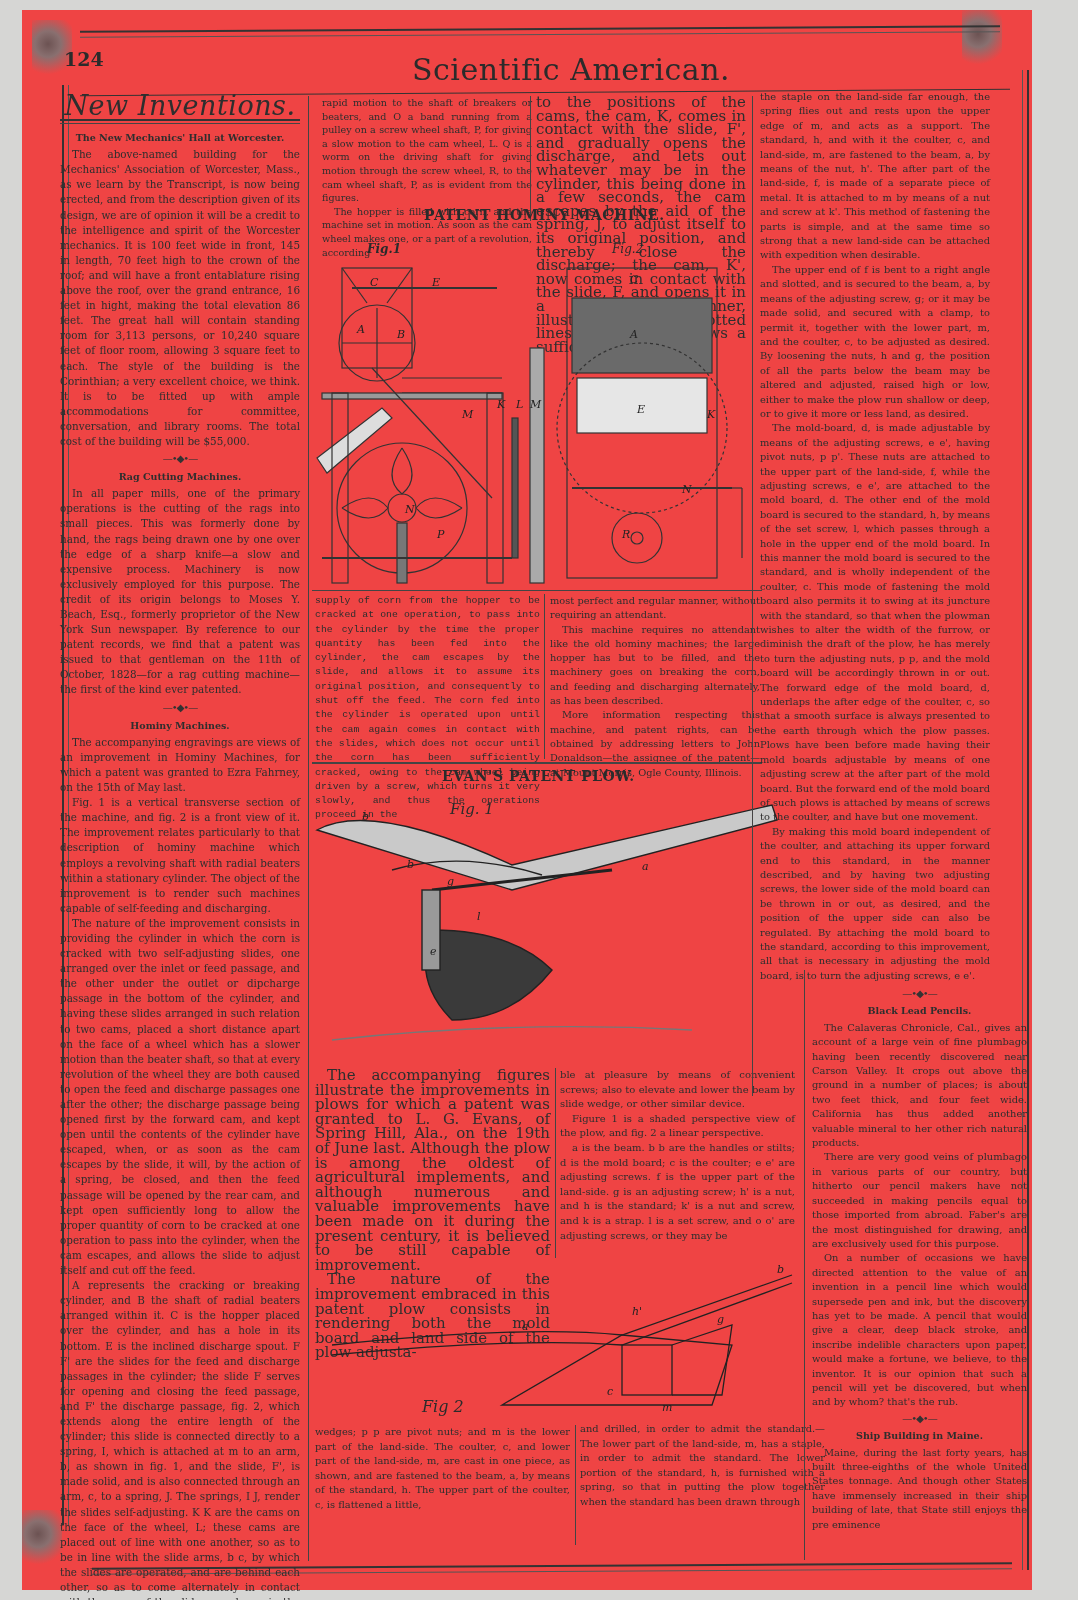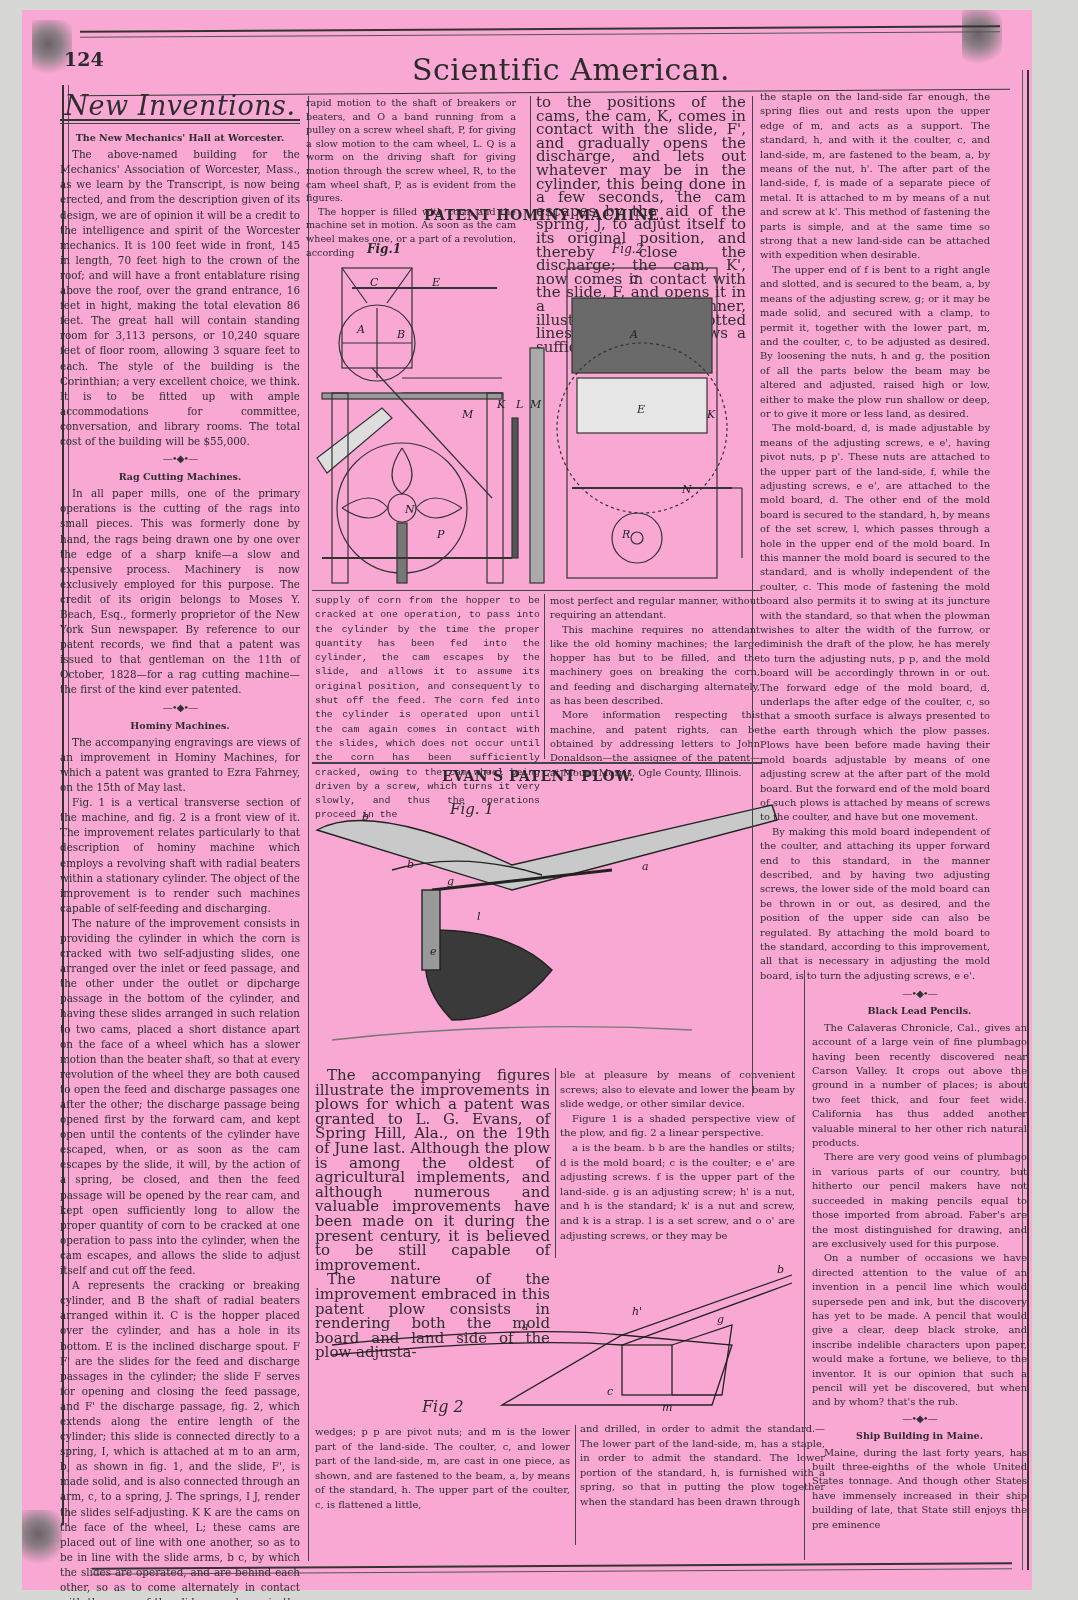--- a/index.html
+++ b/index.html
@@ -1,17 +1,17 @@
 <!DOCTYPE html>
 <html><head>
 <meta charset="utf-8">
 <style>
   html,body{margin:0;padding:0;}
   body{width:1078px;height:1600px;background:#d6d6d4;overflow:hidden;position:relative;font-family:"DejaVu Serif",serif;color:#2b2b2b;}
-  .page{position:absolute;left:22px;top:10px;width:1010px;height:1580px;background:#f9a8d4;}
+  .page{position:absolute;left:22px;top:10px;width:1010px;height:1580px;background:#ef4444;}
   .corner{position:absolute;width:40px;height:60px;background:radial-gradient(circle at 40% 40%,#555 0,#777 30%,transparent 70%);opacity:.85;}
   .rule-top{position:absolute;left:58px;top:18px;width:920px;height:4px;border-top:2px solid #333;border-bottom:1px solid #555;transform:rotate(-0.35deg);}
   .rule-bottom{position:absolute;left:70px;top:1555px;width:920px;height:4px;border-top:2px solid #333;border-bottom:1px solid #555;transform:rotate(-0.35deg);}
   .rule-left{position:absolute;left:40px;top:75px;width:4px;height:1440px;border-left:2px solid #333;border-right:1px solid #555;}
   .rule-right{position:absolute;left:1000px;top:60px;width:4px;height:1500px;border-left:1px solid #555;border-right:2px solid #333;}
   .pagenum{position:absolute;left:42px;top:38px;font-size:19px;font-weight:bold;font-family:"DejaVu Serif",serif;}
   .masthead{position:absolute;left:390px;top:42px;font-family:"DejaVu Serif",serif;font-size:30px;letter-spacing:0.5px;font-weight:normal;}
   .head-rule{position:absolute;left:58px;top:82px;width:930px;border-top:1.5px solid #333;transform:rotate(-0.4deg);}
   .col{position:absolute;font-size:10.4px;line-height:15.1px;text-align:justify;font-family:"DejaVu Serif",serif;color:#2e2e2e;}
   .col p{margin:0;text-indent:12px;}
@@ -54,21 +54,21 @@
     <div class="orn">—•◆•—</div>
     <div class="sechead">Hominy Machines.</div>
     <p>The accompanying engravings are views of an improvement in Hominy Machines, for which a patent was granted to Ezra Fahrney, on the 15th of May last.</p>
     <p>Fig. 1 is a vertical transverse section of the machine, and fig. 2 is a front view of it. The improvement relates particularly to that description of hominy machine which employs a revolving shaft with radial beaters within a stationary cylinder. The object of the improvement is to render such machines capable of self-feeding and discharging.</p>
     <p>The nature of the improvement consists in providing the cylinder in which the corn is cracked with two self-adjusting slides, one arranged over the inlet or feed passage, and the other under the outlet or dipcharge passage in the bottom of the cylinder, and having these slides arranged in such relation to two cams, placed a short distance apart on the face of a wheel which has a slower motion than the beater shaft, so that at every revolution of the wheel they are both caused to open the feed and discharge passages one after the other; the discharge passage being opened first by the forward cam, and kept open until the contents of the cylinder have escaped, when, or as soon as the cam escapes by the slide, it will, by the action of a spring, be closed, and then the feed passage will be opened by the rear cam, and kept open sufficiently long to allow the proper quantity of corn to be cracked at one operation to pass into the cylinder, when the cam escapes, and allows the slide to adjust itself and cut off the feed.</p>
     <p>A represents the cracking or breaking cylinder, and B the shaft of radial beaters arranged within it. C is the hopper placed over the cylinder, and has a hole in its bottom. E is the inclined discharge spout. F F' are the slides for the feed and discharge passages in the cylinder; the slide F serves for opening and closing the feed passage, and F' the discharge passage, fig. 2, which extends along the entire length of the cylinder; this slide is connected directly to a spring, I, which is attached at m to an arm, b, as shown in fig. 1, and the slide, F', is made solid, and is also connected through an arm, c, to a spring, J. The springs, I J, render the slides self-adjusting. K K are the cams on the face of the wheel, L; these cams are placed out of line with one another, so as to be in line with the slide arms, b c, by which the slides are operated, and are behind each other, so as to come alternately in contact with the arms of the slides, as shown in the figures. M represents a band leading from a pulley on the driving shaft, N, for giving a</p>
   </div>
 
   <div class="vline" style="left:286px;top:86px;height:1465px;"></div>
 
-  <div class="col" style="left:284px;top:86px;width:210px;font-size:9.6px;line-height:13.6px;">
+  <div class="col" style="left:300px;top:86px;width:210px;font-size:9.6px;line-height:13.6px;">
     <p class="noind">rapid motion to the shaft of breakers or beaters, and O a band running from a pulley on a screw wheel shaft, P, for giving a slow motion to the cam wheel, L. Q is a worm on the driving shaft for giving motion through the screw wheel, R, to the cam wheel shaft, P, as is evident from the figures.</p>
     <p>The hopper is filled with corn, and the machine set in motion. As soon as the cam wheel makes one, or a part of a revolution, according</p>
   </div>
   <div class="vline" style="left:508px;top:86px;height:125px;"></div>
 
   <div class="col" style="left:514px;top:86px;width:210px;font-size:15px;line-height:13.6px;">
     <p class="noind">to the positions of the cams, the cam, K, comes in contact with the slide, F', and gradually opens the discharge, and lets out whatever may be in the cylinder, this being done in a few seconds, the cam escapes by the aid of the spring, J, to adjust itself to its original position, and thereby close the discharge; the cam, K', now comes in contact with the slide, F, and opens it in a similar manner, illustrated in the dotted lines, fig. 1, and allows a sufficient</p>
   </div>
 
   <div class="figtitle" style="left:385px;top:197px;margin-left:17px;">PATENT HOMINY MACHINE.</div>

